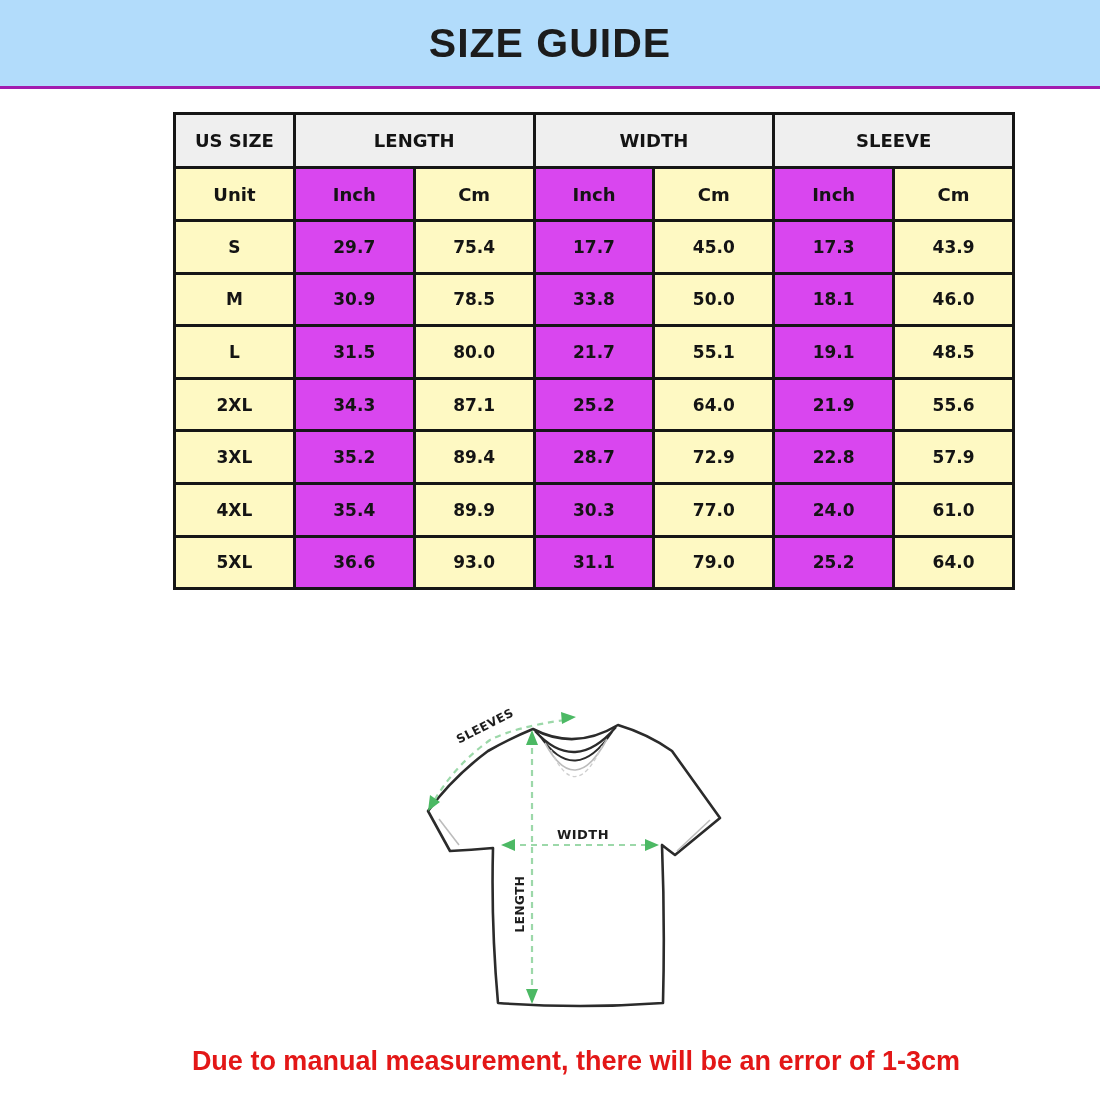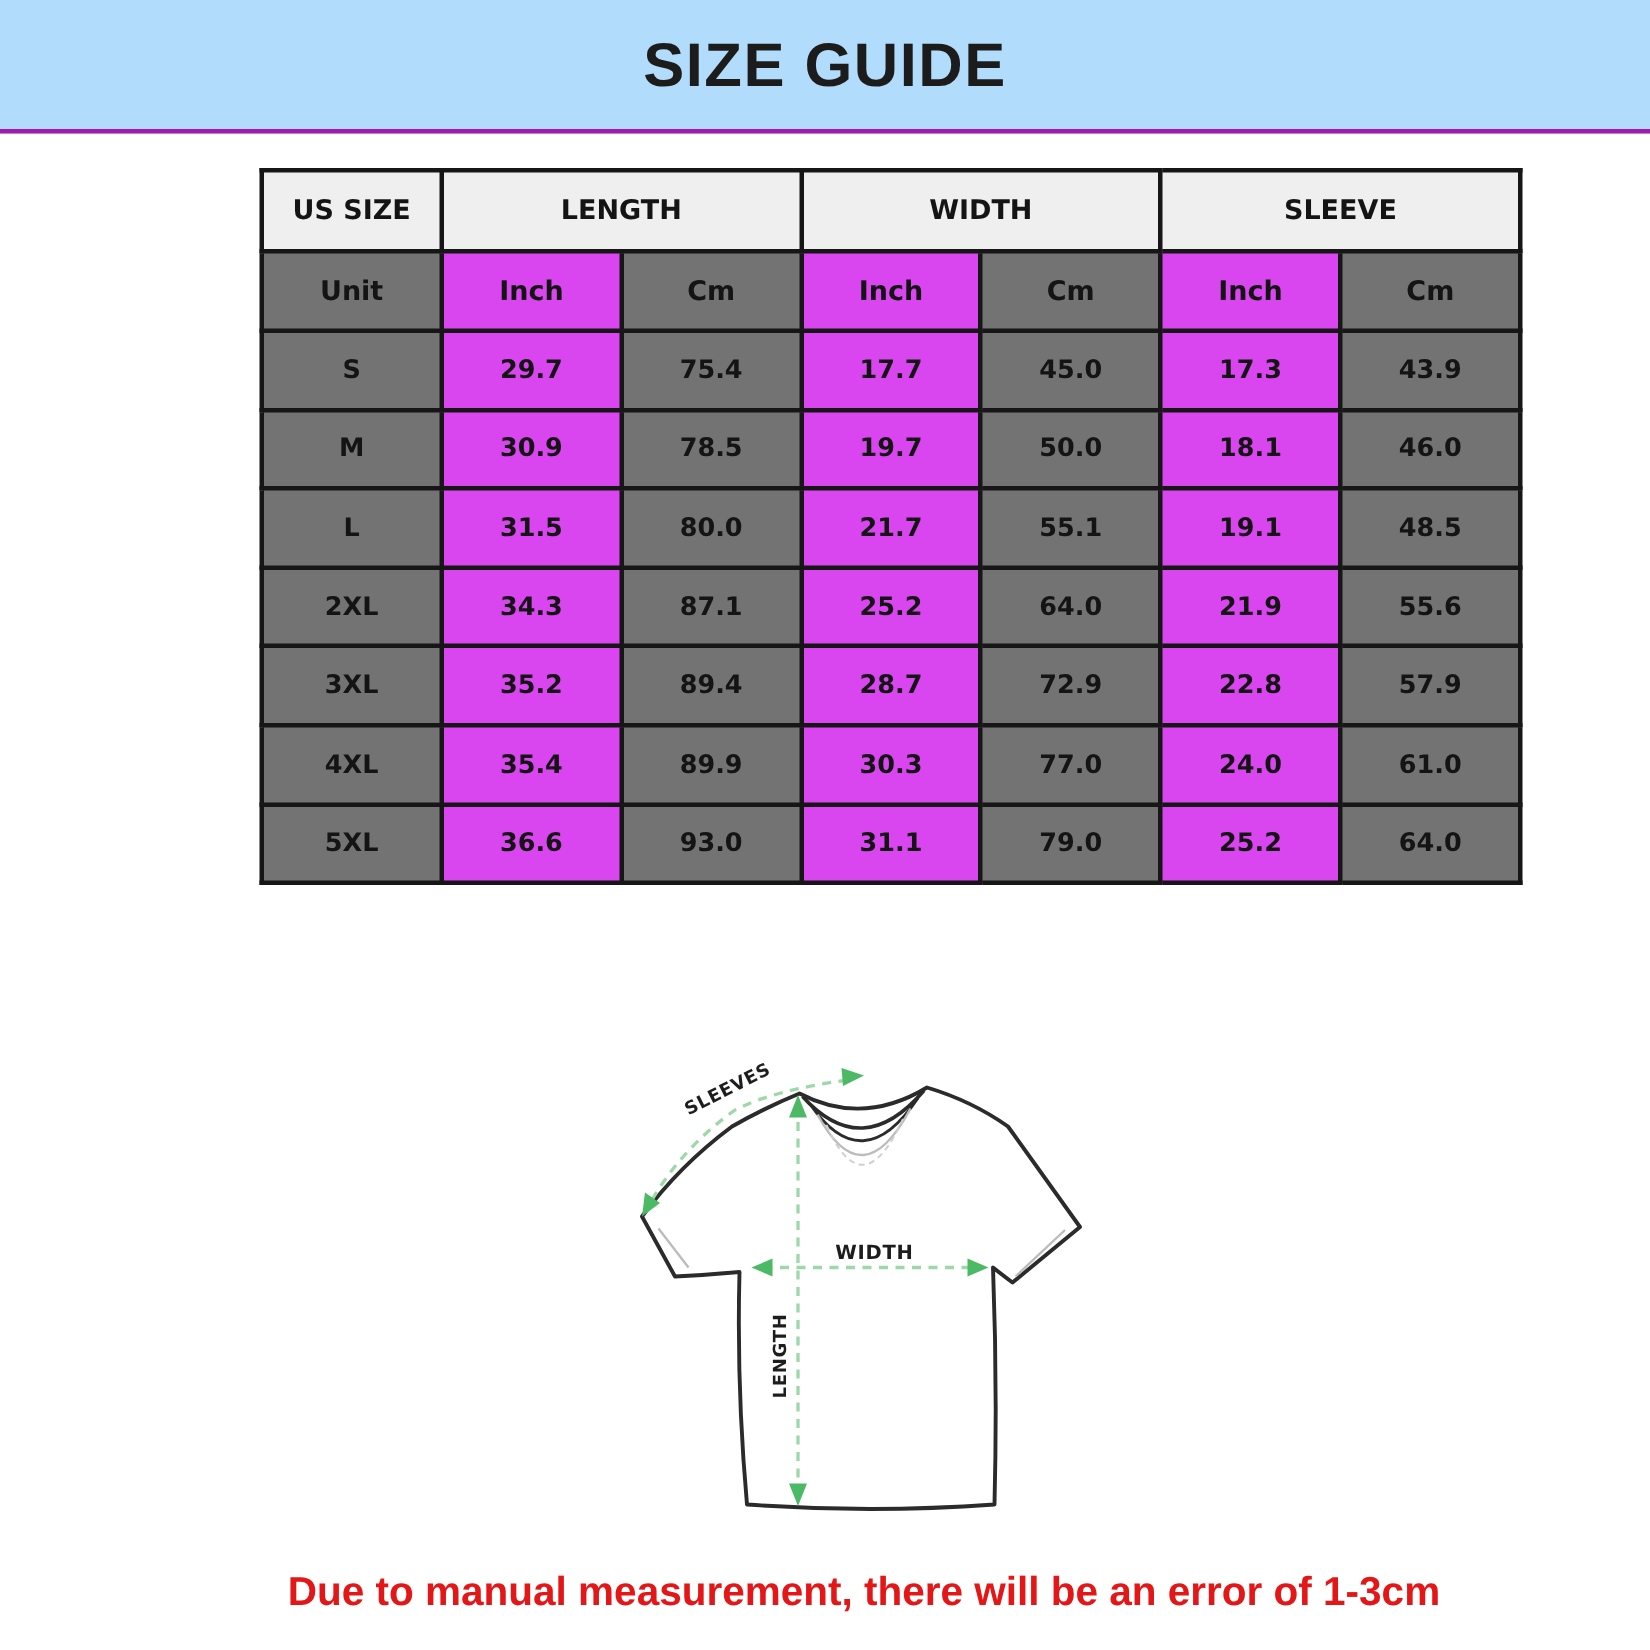--- a/index.html
+++ b/index.html
@@ -20,21 +20,21 @@
   
   .table-wrap{position:absolute;left:133px;top:112px;padding-left:40px;}
   table{border-collapse:collapse;table-layout:fixed;width:842px;}
   th,td{
     border:3px solid #161616;text-align:center;vertical-align:middle;
     font-weight:bold;color:#141414;padding:0;
   }
   tr.group-row th{height:51px;font-size:18px;background:#efefef;}
   tr.unit-row td{height:50px;font-size:18px;}
   tr.data-row td{height:49.6px;font-size:17px;}
-  .g{background:#737373;}
+  .g{background:#fef9c3;}
   .w{background:#d946ef;}
   
   .shirt-svg{position:absolute;left:415px;top:693px;width:350px;height:330px;}
   .svg-label{font-family:"DejaVu Sans",sans-serif;font-weight:bold;fill:#1d1d1d;}
   
   .note{
     position:absolute;left:26px;top:1046px;width:1100px;text-align:center;
     font-family:"Liberation Sans",sans-serif;font-weight:bold;
     font-size:27px;color:#e31717;
   }
@@ -70,21 +70,21 @@
     <td class="g">75.4</td>
     <td class="w">17.7</td>
     <td class="g">45.0</td>
     <td class="w">17.3</td>
     <td class="g">43.9</td>
   </tr>
   <tr class="data-row">
     <td class="g">M</td>
     <td class="w">30.9</td>
     <td class="g">78.5</td>
-    <td class="w">19.7</td>
+    <td class="w">33.8</td>
     <td class="g">50.0</td>
     <td class="w">18.1</td>
     <td class="g">46.0</td>
   </tr>
   <tr class="data-row">
     <td class="g">L</td>
     <td class="w">31.5</td>
     <td class="g">80.0</td>
     <td class="w">21.7</td>
     <td class="g">55.1</td>

